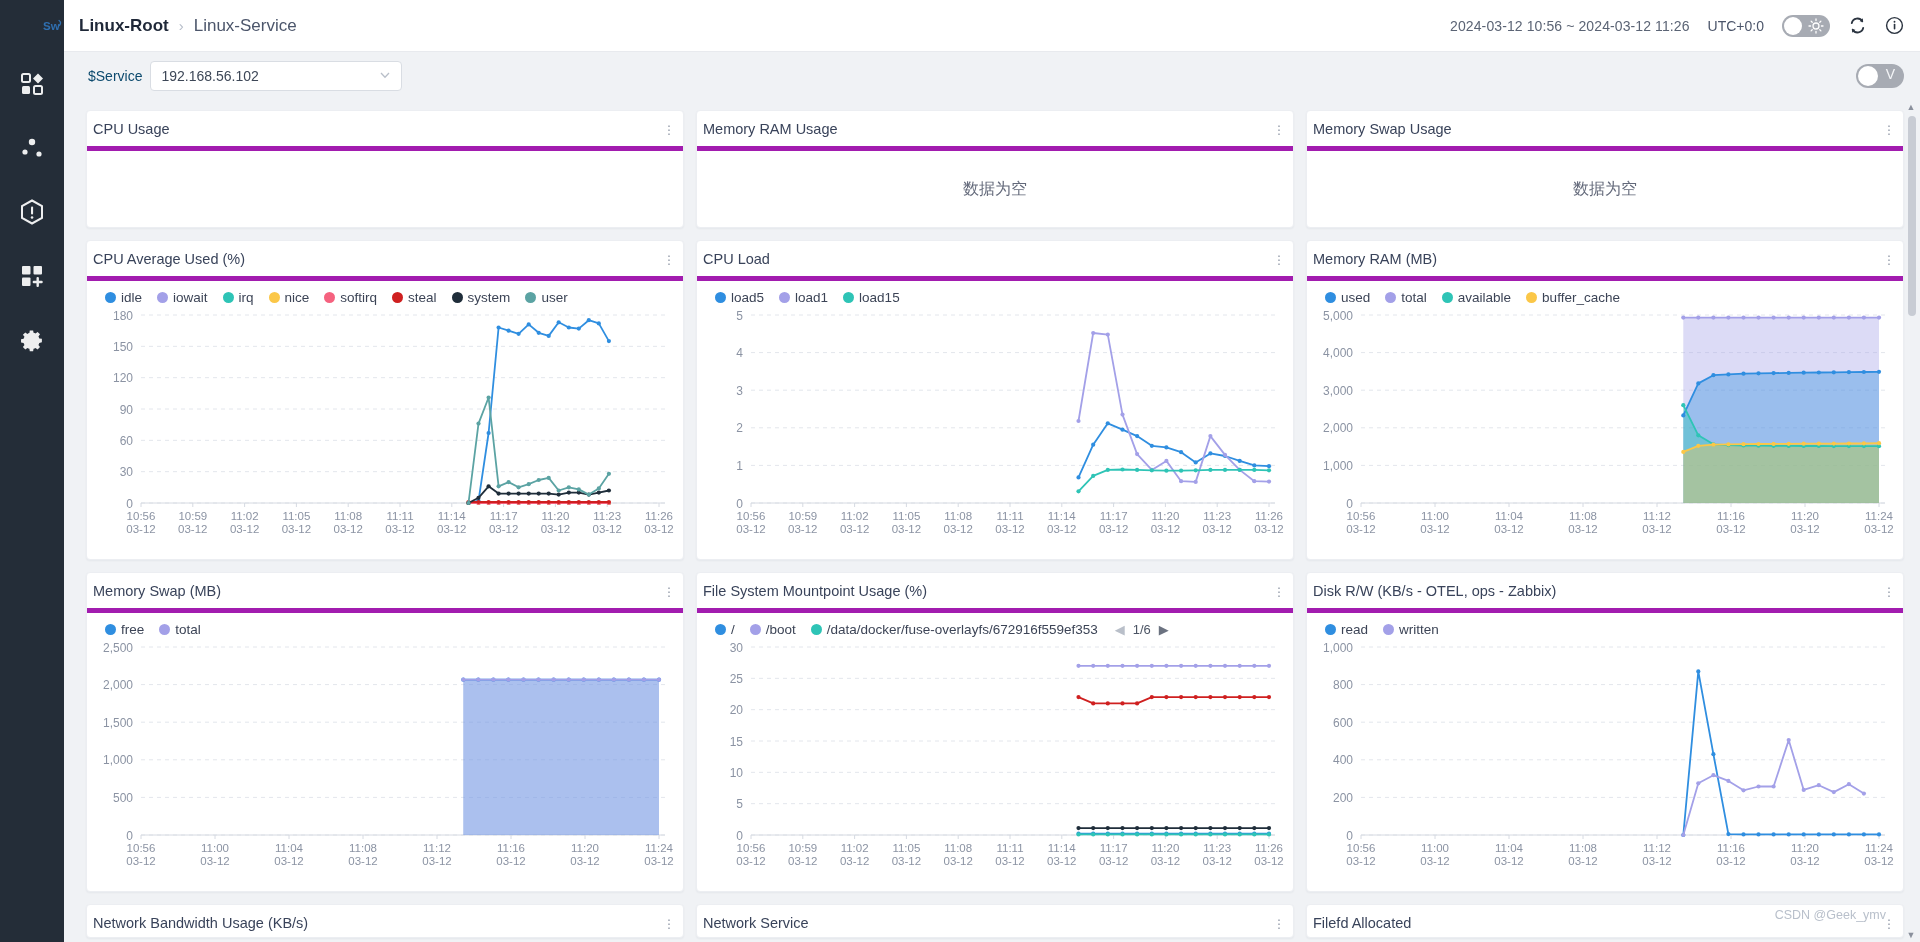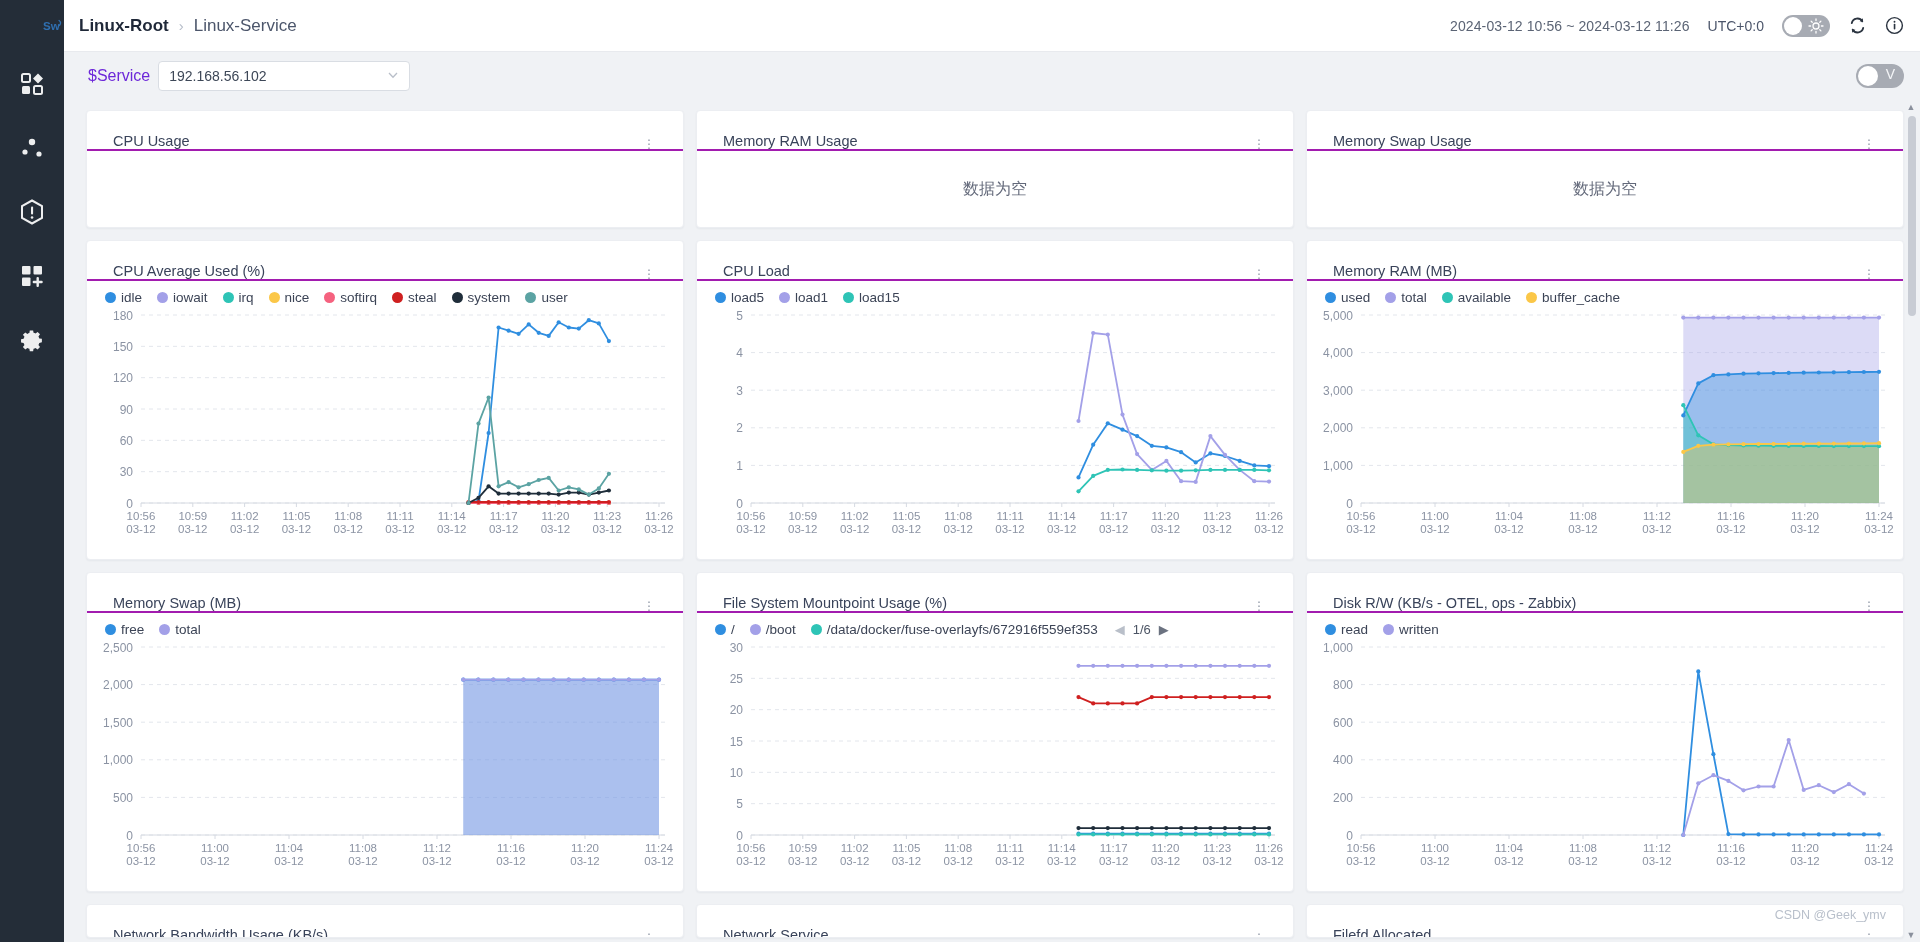--- a/index.html
+++ b/index.html
@@ -49,21 +49,21 @@
   }
   .switch .glyph { position:absolute; right: 6px; top: 3px; }
   .icon-btn { cursor: pointer; display: flex; align-items: center; }
   .icon-btn svg { display: block; }
 
   
   .filterbar {
     height: 48px; background: #f0f2f5; display: flex; align-items: center;
     padding: 0 16px 0 24px; flex: 0 0 48px;
   }
-  .f-label { font-size: 16px; color: #6d28d9; margin-right: 8px; }
+  .f-label { font-size: 14px; color: #0c4a6e; margin-right: 8px; }
   .select {
     width: 252px; height: 30px; background: #fff; border: 1px solid #d9dde3;
     border-radius: 4px; display: flex; align-items: center; padding: 0 10px;
     font-size: 14px; color: #3d4757; cursor: pointer;
   }
   .select .val { flex: 1; }
   .chev { color: #b9bfc9; }
   .filterbar-right { margin-left: auto; display: flex; align-items: center; }
   .switch-v {
     width: 48px; height: 24px; border-radius: 12px; background: #a7abb3;
@@ -94,22 +94,22 @@
   .grid { display: flex; flex-wrap: wrap; gap: 12px; width: 1818px; }
   .panel {
     background: #fff; border: 1px solid #eceef2; border-radius: 4px;
     box-shadow: 0 1px 2px rgba(20,30,55,.05);
     width: 598px; display: flex; flex-direction: column;
   }
   .panel.h-small { height: 118px; }
   .panel.h-big { height: 320px; }
   .panel.h-cut { height: 34px; overflow: hidden; }
   .p-head {
-    height: 40px; flex: 0 0 40px; border-bottom: 2px solid #a21caf;
-    display: flex; align-items: flex-end; padding: 0 26px;
+    height: 40px; flex: 0 0 40px; border-bottom: 5px solid #a21caf;
+    display: flex; align-items: center; padding: 0 6px;
   }
   .p-title { font-size: 14.5px; color: #39435a; flex: 1; white-space: nowrap; overflow: hidden; }
   .dots { width: 16px; text-align: center; cursor: pointer; color: #9aa1ae; line-height: 4px; font-size: 15px; }
   .dots span { display:block; }
   .p-body { flex: 1; position: relative; }
   .empty-txt {
     position: absolute; inset: 0; display: flex; align-items: center; justify-content: center;
     font-size: 16px; color: #63697a;
   }
   .stat-txt {

